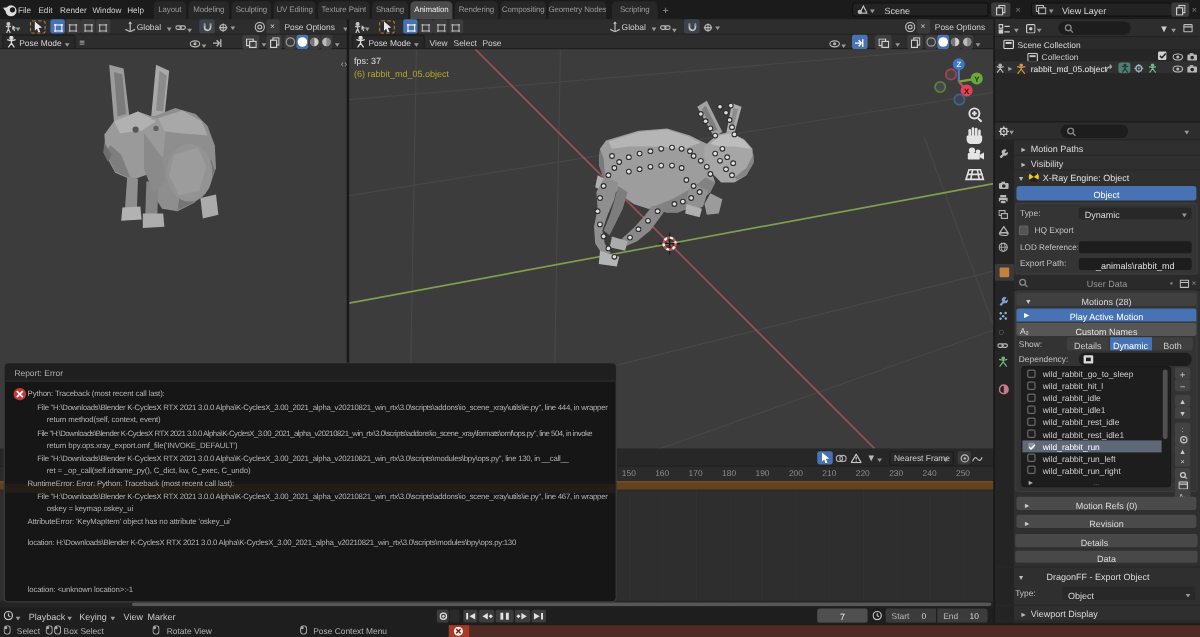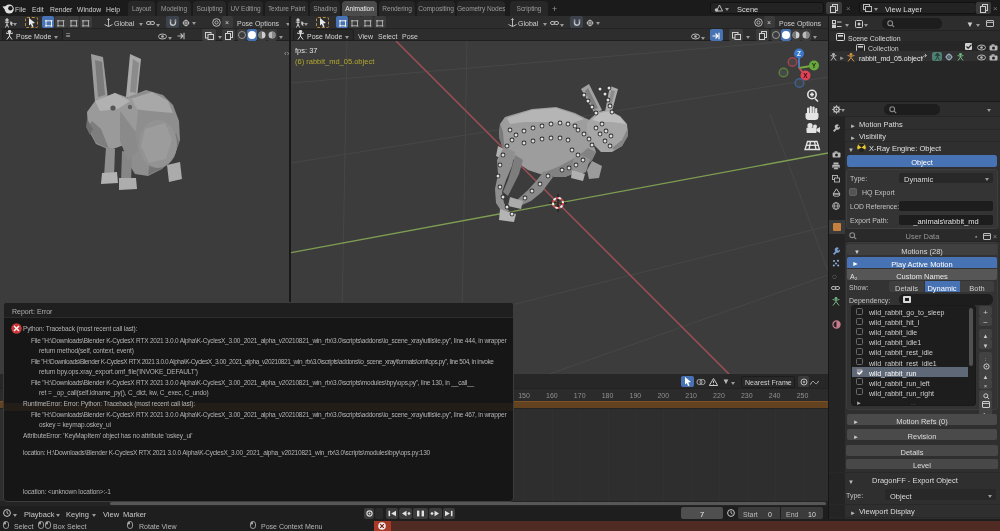--- a/index.html
+++ b/index.html
@@ -985,21 +985,21 @@
 
 <div class="ab" style="left:19px;top:398px;width:150px;height:11px;background:#4a4a4a;border-radius:2px;"></div>
 <div class="tx" style="left:25px;top:400.5px;font-size:6px;color:#ccc;">►</div>
 <div class="tx" style="left:19px;top:400.5px;width:150px;text-align:center;font-size:7.5px;color:#dcdcdc;">Motion Refs (0)</div>
 <div class="ab" style="left:19px;top:413px;width:150px;height:11px;background:#4a4a4a;border-radius:2px;"></div>
 <div class="tx" style="left:25px;top:415.5px;font-size:6px;color:#ccc;">►</div>
 <div class="tx" style="left:19px;top:415.5px;width:150px;text-align:center;font-size:7.5px;color:#dcdcdc;">Revision</div>
 <div class="ab" style="left:18px;top:429px;width:152px;height:10.5px;background:#484848;border-radius:2px;"></div>
 <div class="tx" style="left:18px;top:431.5px;width:132px;text-align:center;font-size:7.5px;color:#dcdcdc;">Details</div>
 <div class="ab" style="left:18px;top:442.5px;width:152px;height:10.5px;background:#484848;border-radius:2px;"></div>
-<div class="tx" style="left:18px;top:445px;width:152px;text-align:center;font-size:7.5px;color:#dcdcdc;">Level</div>
+<div class="tx" style="left:18px;top:445px;width:152px;text-align:center;font-size:7.5px;color:#dcdcdc;">Data</div>
 <div class="ab" style="left:0px;top:456px;width:172px;height:1px;background:#282828;"></div>
 <div class="tx" style="left:20px;top:461px;font-size:6px;color:#bbb;">▼</div>
 <div class="tx" style="left:44px;top:460px;font-size:7.5px;color:#dcdcdc;text-align:center;">DragonFF - Export Object</div>
 <div class="tx" style="left:18px;top:475px;font-size:7px;color:#c3c3c3;">Type:</div>
 <div class="ab" style="left:57px;top:473px;width:111px;height:11px;background:#282828;border-radius:2px;"></div>
 <div class="tx" style="left:62px;top:475.5px;font-size:7.5px;color:#dcdcdc;">Object</div>
 <div class="ab" style="left:160.0px;top:478.5px;width:0;height:0;border-left:2.5px solid transparent;border-right:2.5px solid transparent;border-top:3.5px solid #999;"></div>
 <div class="ab" style="left:0px;top:488px;width:172px;height:1px;background:#282828;"></div>
 <div class="tx" style="left:22px;top:492px;font-size:6px;color:#bbb;">►</div>
 <div class="tx" style="left:31px;top:491px;font-size:7.5px;color:#dcdcdc;">Viewport Display</div>

